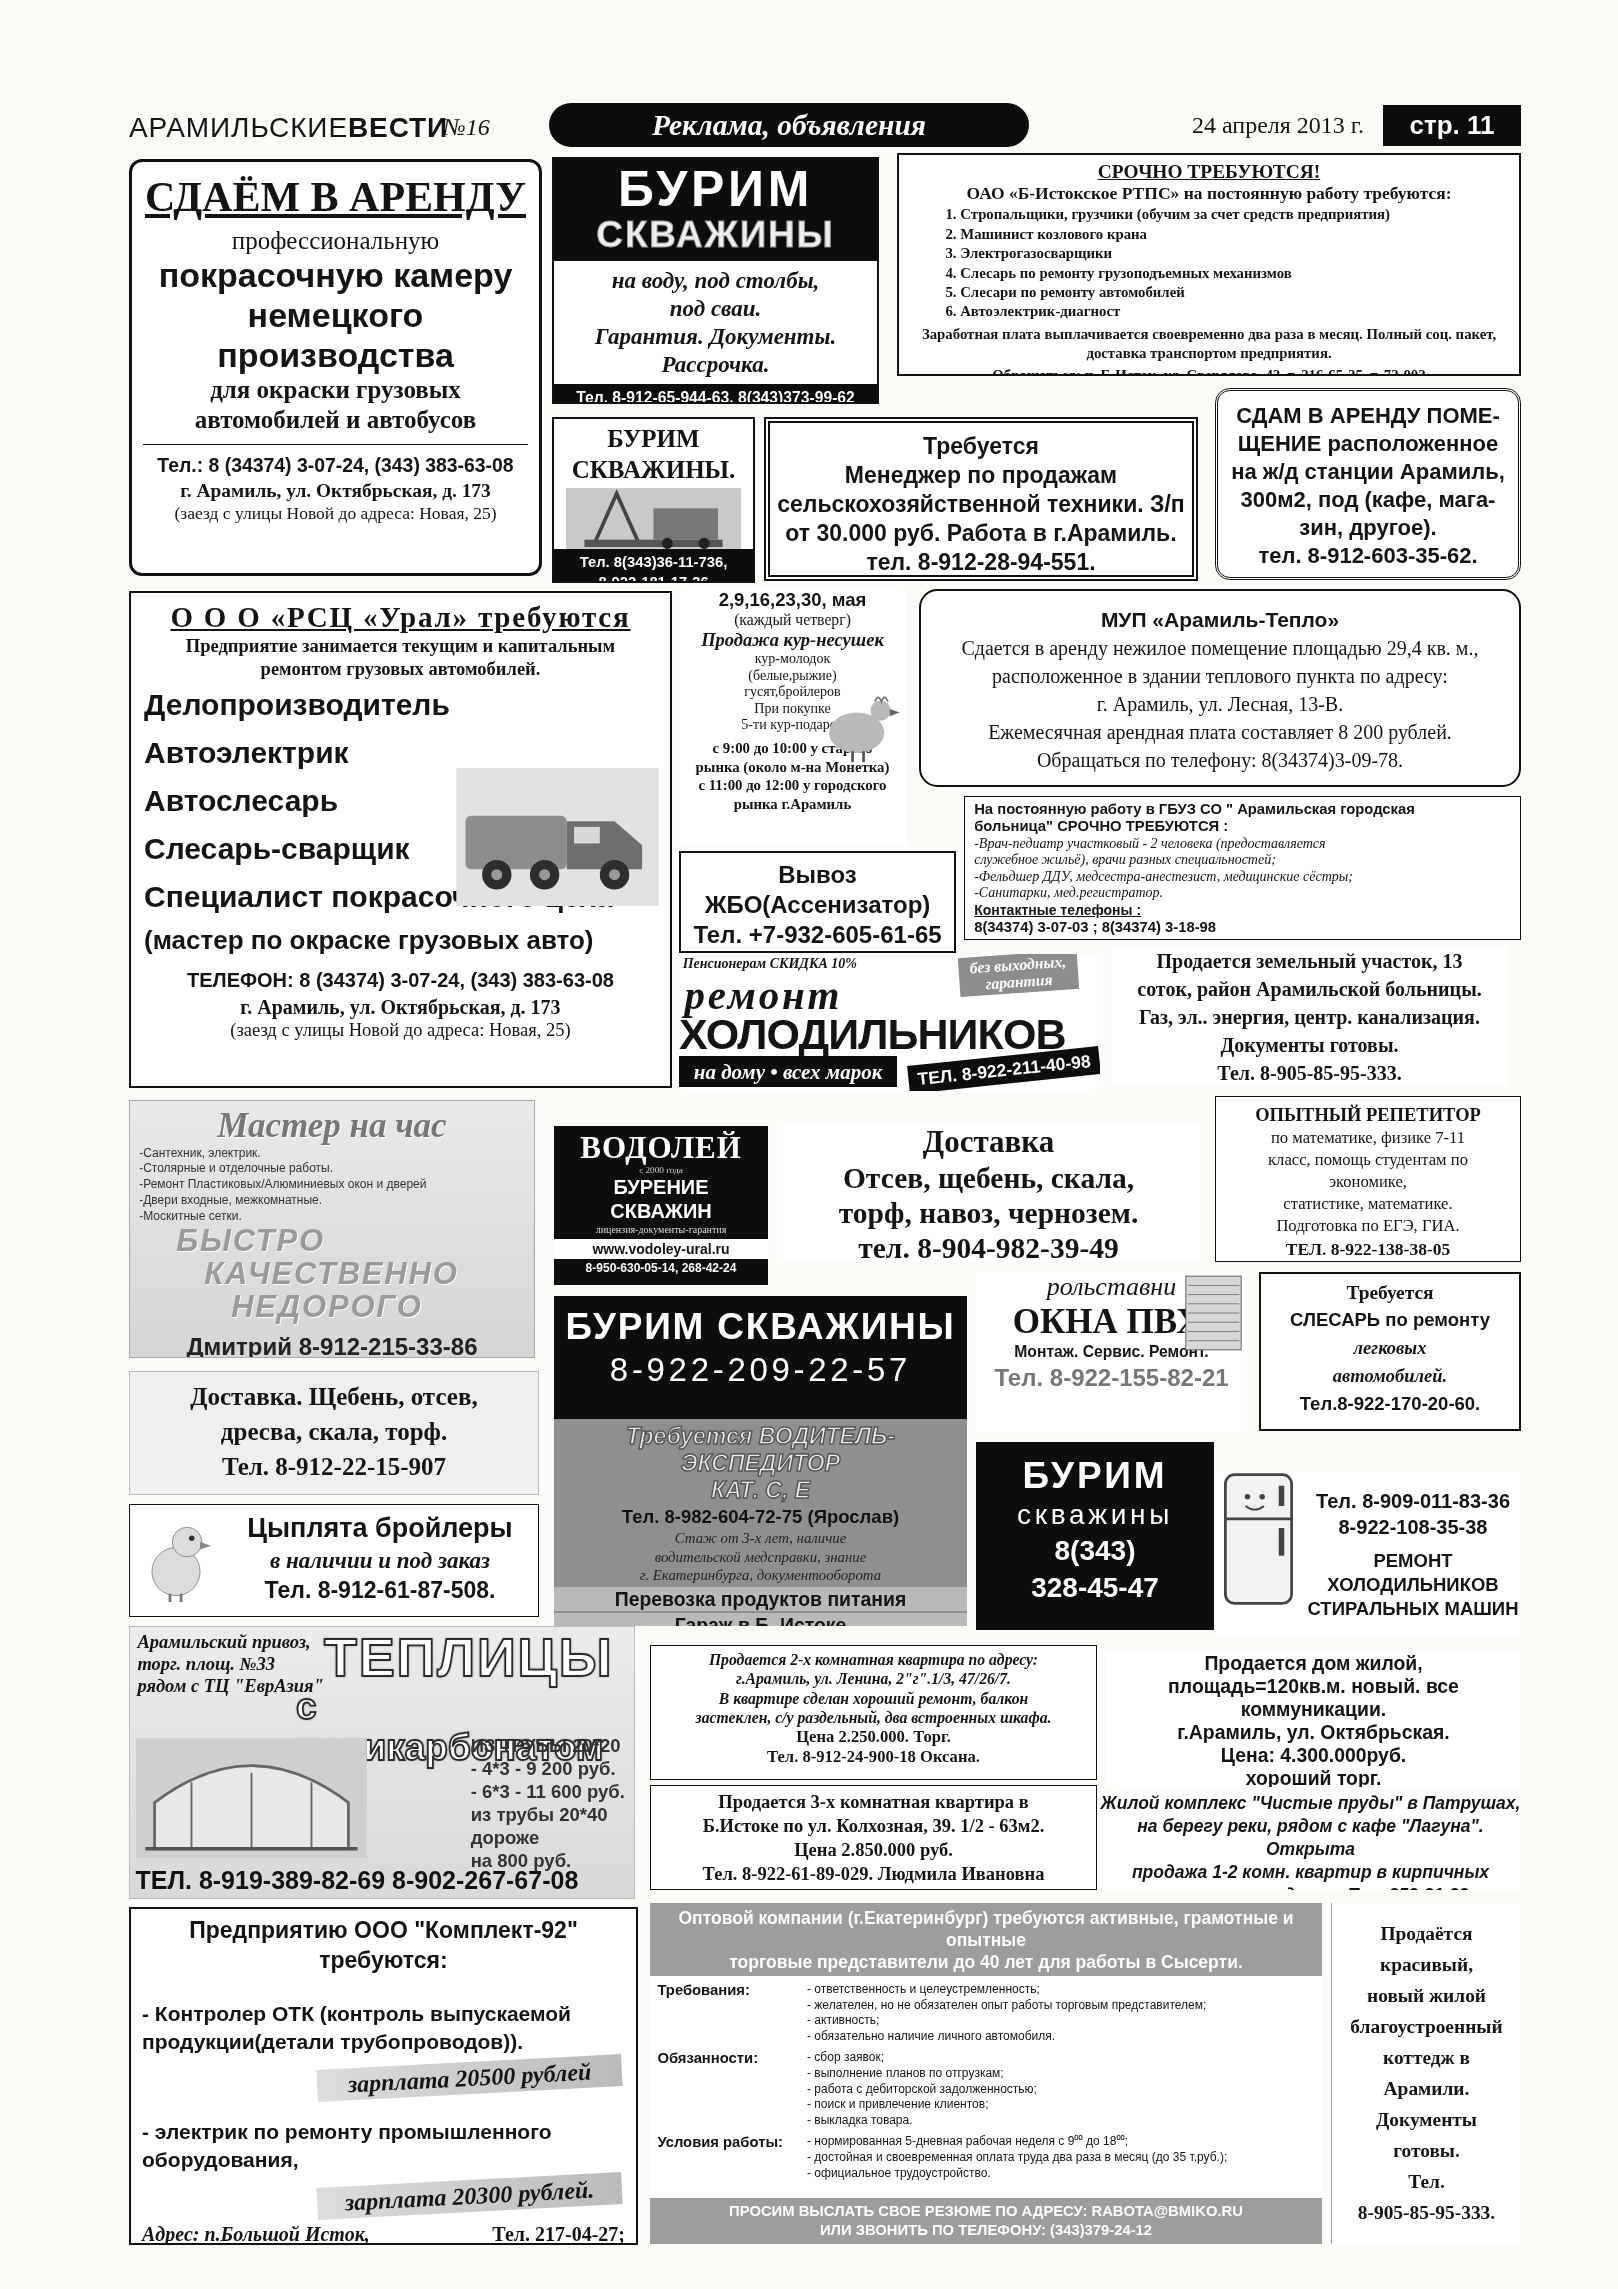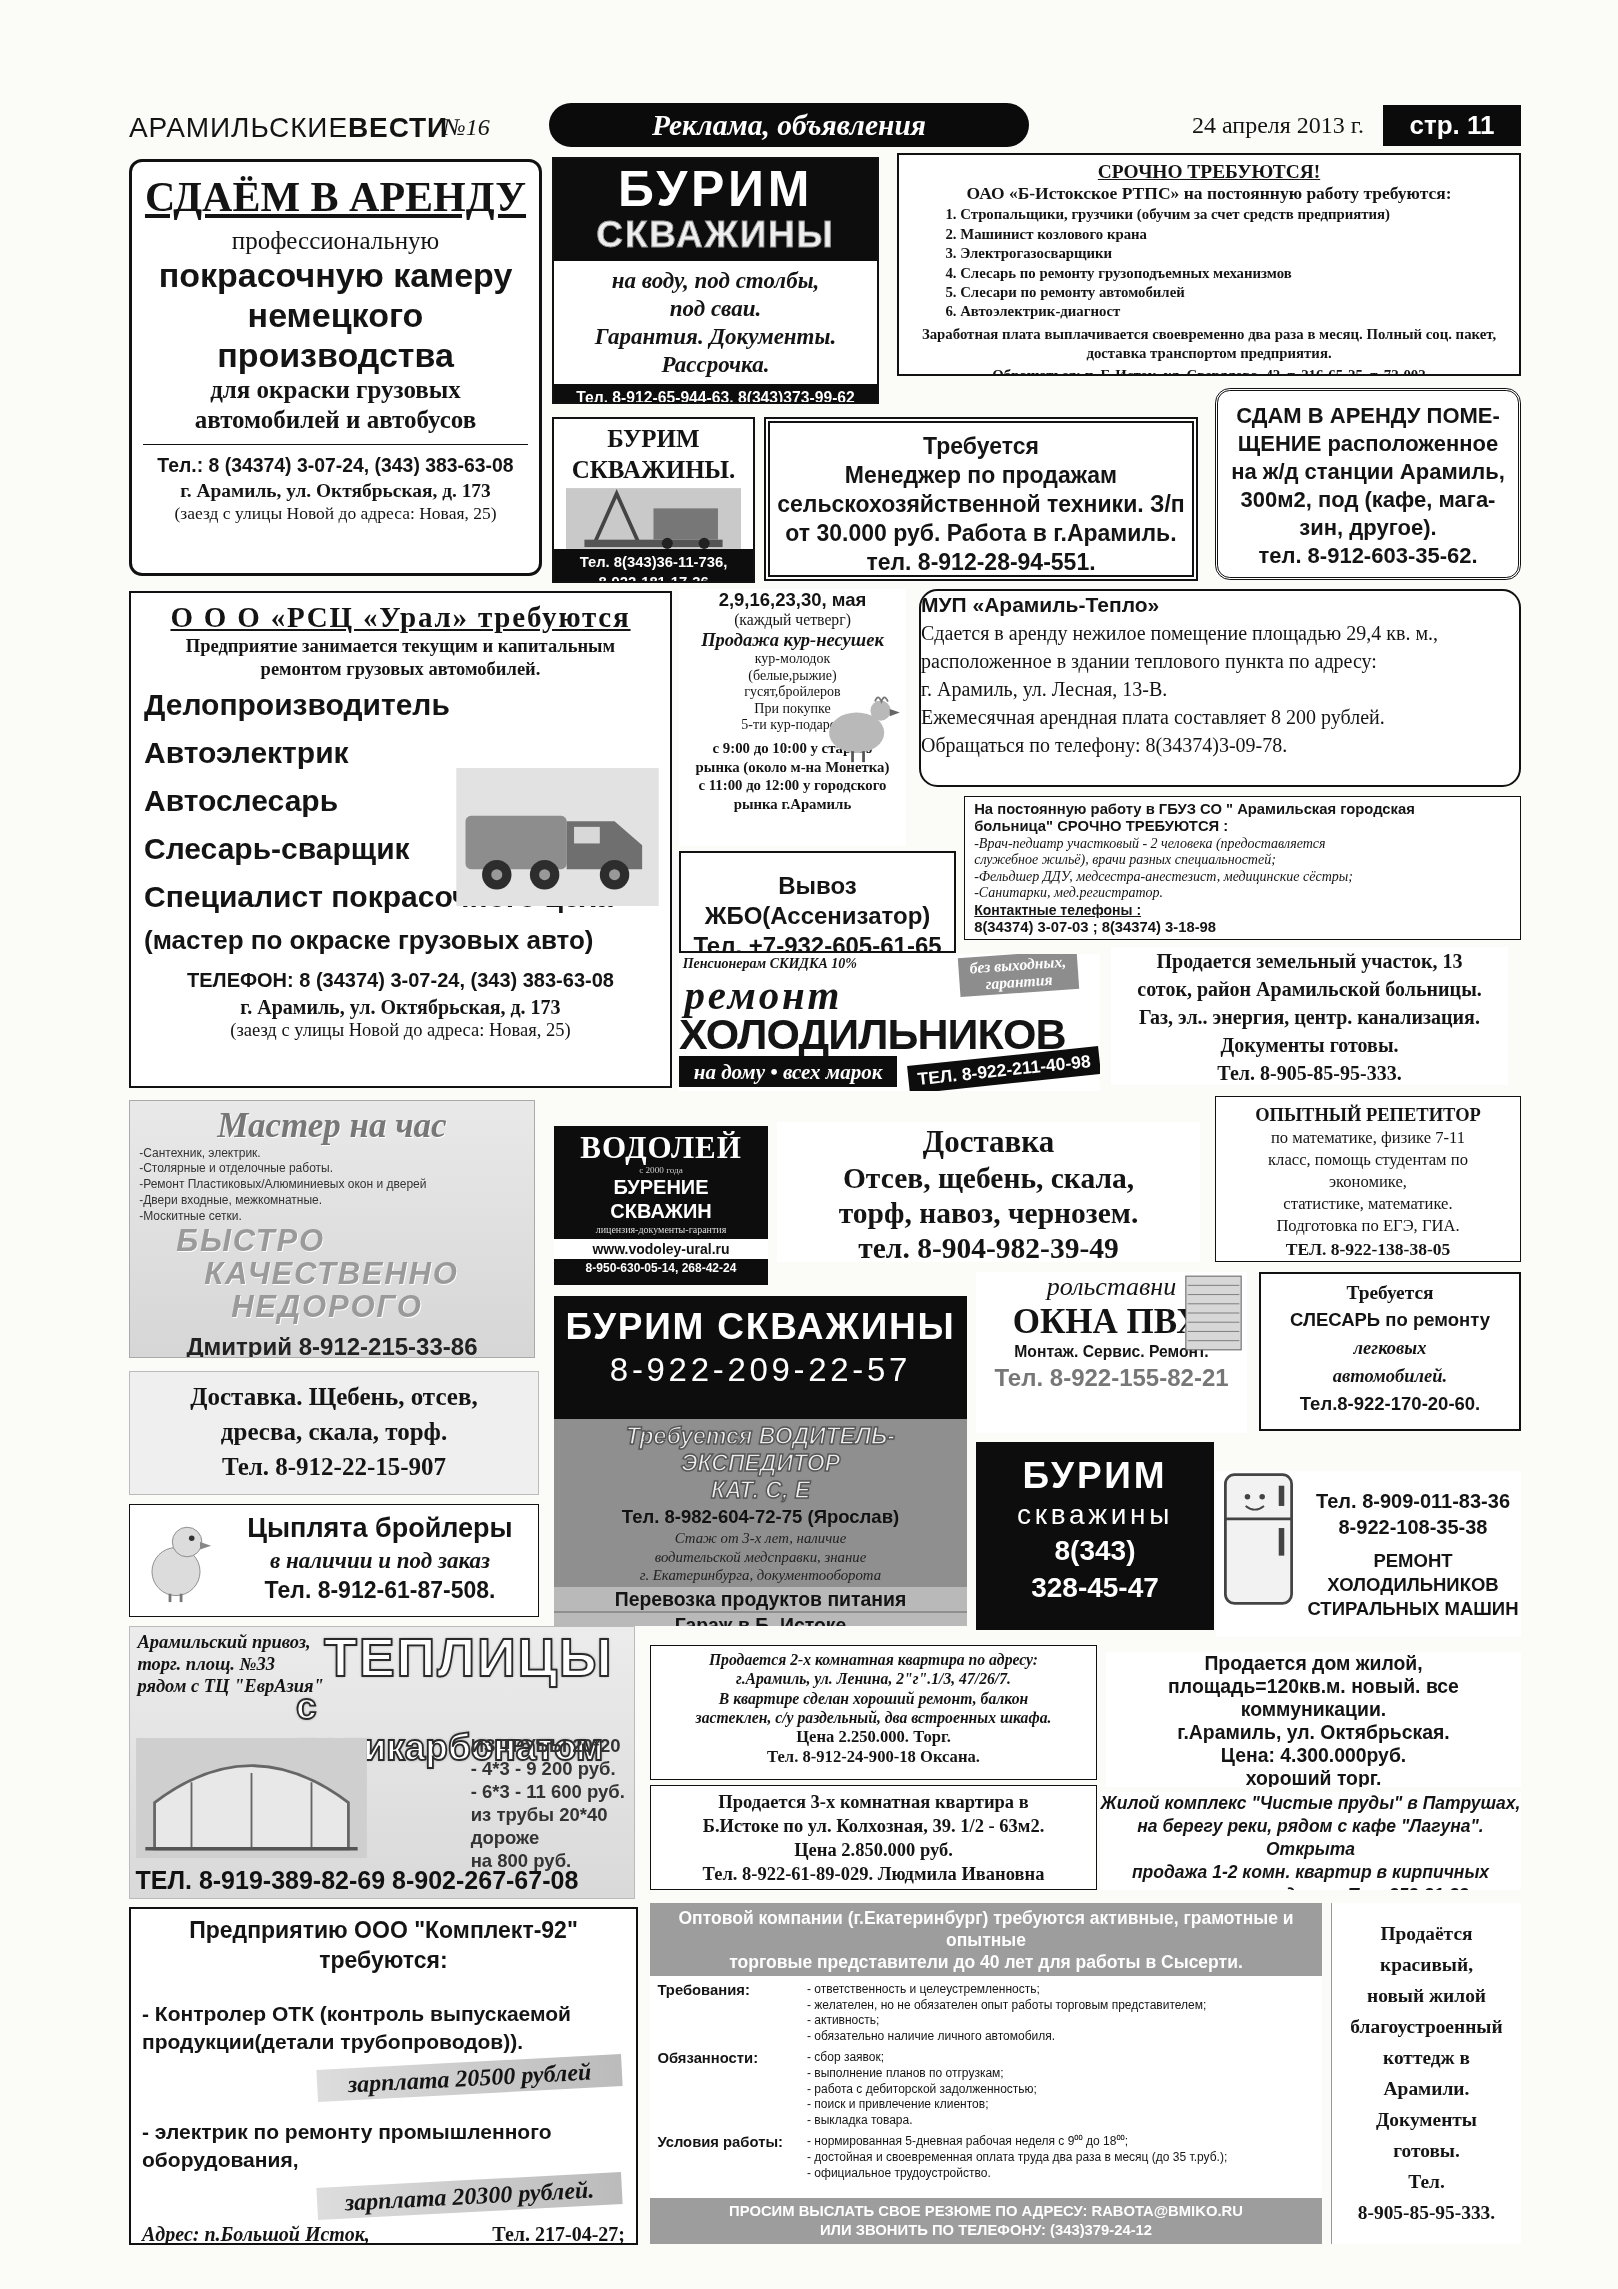--- a/index.html
+++ b/index.html
@@ -76,33 +76,33 @@
   
   .ad-kury{text-align:center;background:#fff}
   .kury-d1{font:bold 18.5px/22px "Liberation Sans",sans-serif}
   .kury-d2{font-size:15.7px}
   .kury-d3{font:bold italic 18.5px/22px "Liberation Serif",serif}
   .kury-s{font-size:14px;line-height:16.6px}
   .kury-t{font:bold 14.8px/18.5px "Liberation Serif",serif}
   .kury-hen{position:absolute;right:5.5px;top:96px}
 
   
-  .ad-mup{border:2.8px solid #111;border-radius:18.5px;text-align:left;padding-top:0}
+  .ad-mup{border:2.8px solid #111;border-radius:18.5px;text-align:center;padding-top:15px}
   .mup-title{font:bold 21px/28px "Liberation Sans",sans-serif}
   .mup-p{font-size:20px;line-height:28px}
 
   
   .ad-gbuz{border:1.8px solid #111;padding:3.7px 9.2px}
   .gbuz-t{font:bold 14.8px/17.5px "Liberation Sans",sans-serif}
   .gbuz-l{font:italic 14px/16.6px "Liberation Serif",serif}
   .gbuz-k{font:bold 14px/16.6px "Liberation Sans",sans-serif;text-decoration:underline}
   .gbuz-ph{font:bold 14.8px/17.5px "Liberation Sans",sans-serif}
 
   
-  .ad-zhbo{border:2.8px solid #111;text-align:center;padding-top:18px}
+  .ad-zhbo{border:2.8px solid #111;text-align:center;padding-top:7px}
   .zhbo-l{font:bold 24px/30px "Liberation Sans",sans-serif}
 
   
   .ad-holod{background:#fff}
   .holod-skidka{position:absolute;left:3.7px;top:1.8px;font:bold italic 14px/16.6px "Liberation Serif",serif}
   .holod-ribbon{position:absolute;right:22px;top:0;background:#8d8d8d;color:#fff;font:bold italic 15.7px/17.5px "Liberation Serif",serif;
     padding:1.8px 11px;text-align:center;transform:rotate(-4deg)}
   .holod-remont{position:absolute;left:5.5px;top:18.5px;font:bold italic 41px/44px "Liberation Serif",serif;letter-spacing:2.8px}
   .holod-title{position:absolute;left:0;top:57px;font:bold 43px/46px "Liberation Sans",sans-serif;letter-spacing:-0.9px}
   .holod-bottom{position:absolute;left:0;bottom:3.7px;background:#0d0d0d;color:#fff;font:bold italic 21px/28px "Liberation Serif",serif;padding:1.8px 14.8px}

